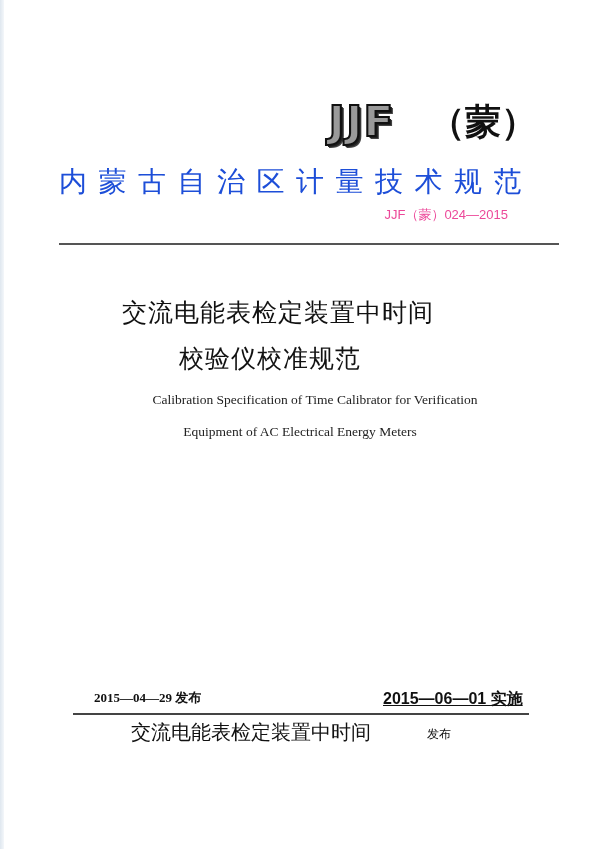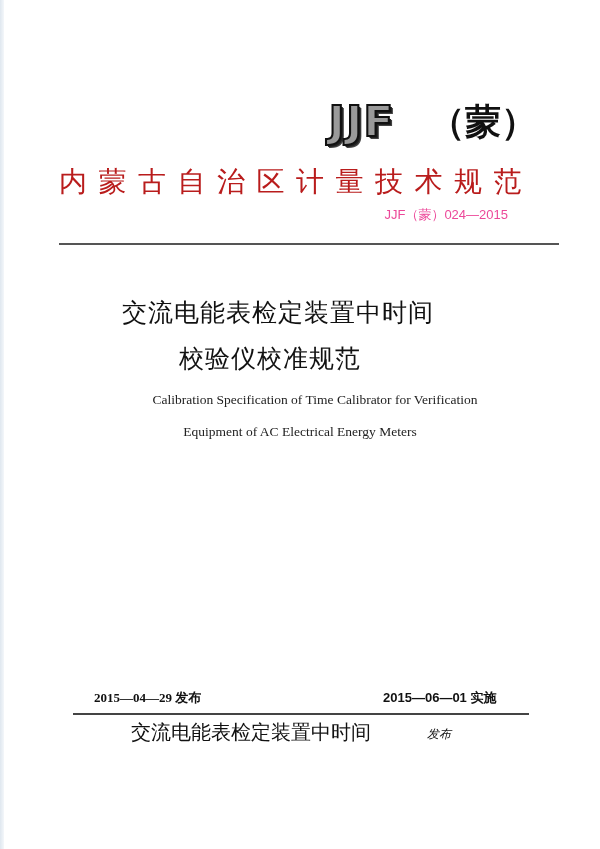--- a/index.html
+++ b/index.html
@@ -25,21 +25,21 @@
       text-shadow:2px 2px 0 #222, 3px 3px 0 #444;
       transform:scaleX(1.05);
     }
     .logo-meng {
       font-weight:bold; font-size:36px; line-height:1; color:#111;
       margin-left:4px;
     }
     .std-title {
       position:absolute; left:59px; top:165px; width:500px;
       font-size:28px; letter-spacing:11.5px; white-space:nowrap;
-      color:#b91c1c; line-height:34px;
+      color:#1d4ed8; line-height:34px;
     }
     .std-number {
       position:absolute; right:92px; top:206px;
       font-family:"Liberation Sans", sans-serif; font-size:13px; color:#ec4899;
     }
     .rule-top {
       position:absolute; left:59px; top:243px; width:500px; height:2px;
       background:#555;
     }
     .cn-title-1 {
@@ -57,33 +57,33 @@
     .en-title-2 {
       position:absolute; left:0; width:600px; top:424px; text-align:center;
       font-family:"Liberation Serif", serif; font-size:13.5px; color:#222;
     }
     .issue-date {
       position:absolute; left:94px; top:689px;
       font-family:Liberation Serif, serif; font-weight:bold; font-size:13px; color:#111;
     }
     .impl-date {
       position:absolute; left:383px; top:689px;
-      font-family:"Liberation Sans", sans-serif; font-weight:bold; font-size:13px; color:#111;
+      font-family:"Liberation Sans", sans-serif; font-weight:bold; font-size:16px; color:#111;text-decoration:underline;
     }
     .rule-bottom {
       position:absolute; left:73px; top:713px; width:456px; height:1.5px;
       background:#444;
     }
     .issuer {
       position:absolute; left:131px; top:719px;
       font-size:20px; color:#111; white-space:nowrap;
     }
     .issuer-suffix {
       position:absolute; left:427px; top:726px;
-      font-size:12px; color:#111;font-style:italic;
+      font-size:12px; color:#111;
     }
   </style>
 </head>
 <body>
 
 <div class="edge-shadow"></div>
 
 <div class="logo">
   <span class="logo-letters">JJF</span>
   <span class="logo-meng">（蒙）</span>

